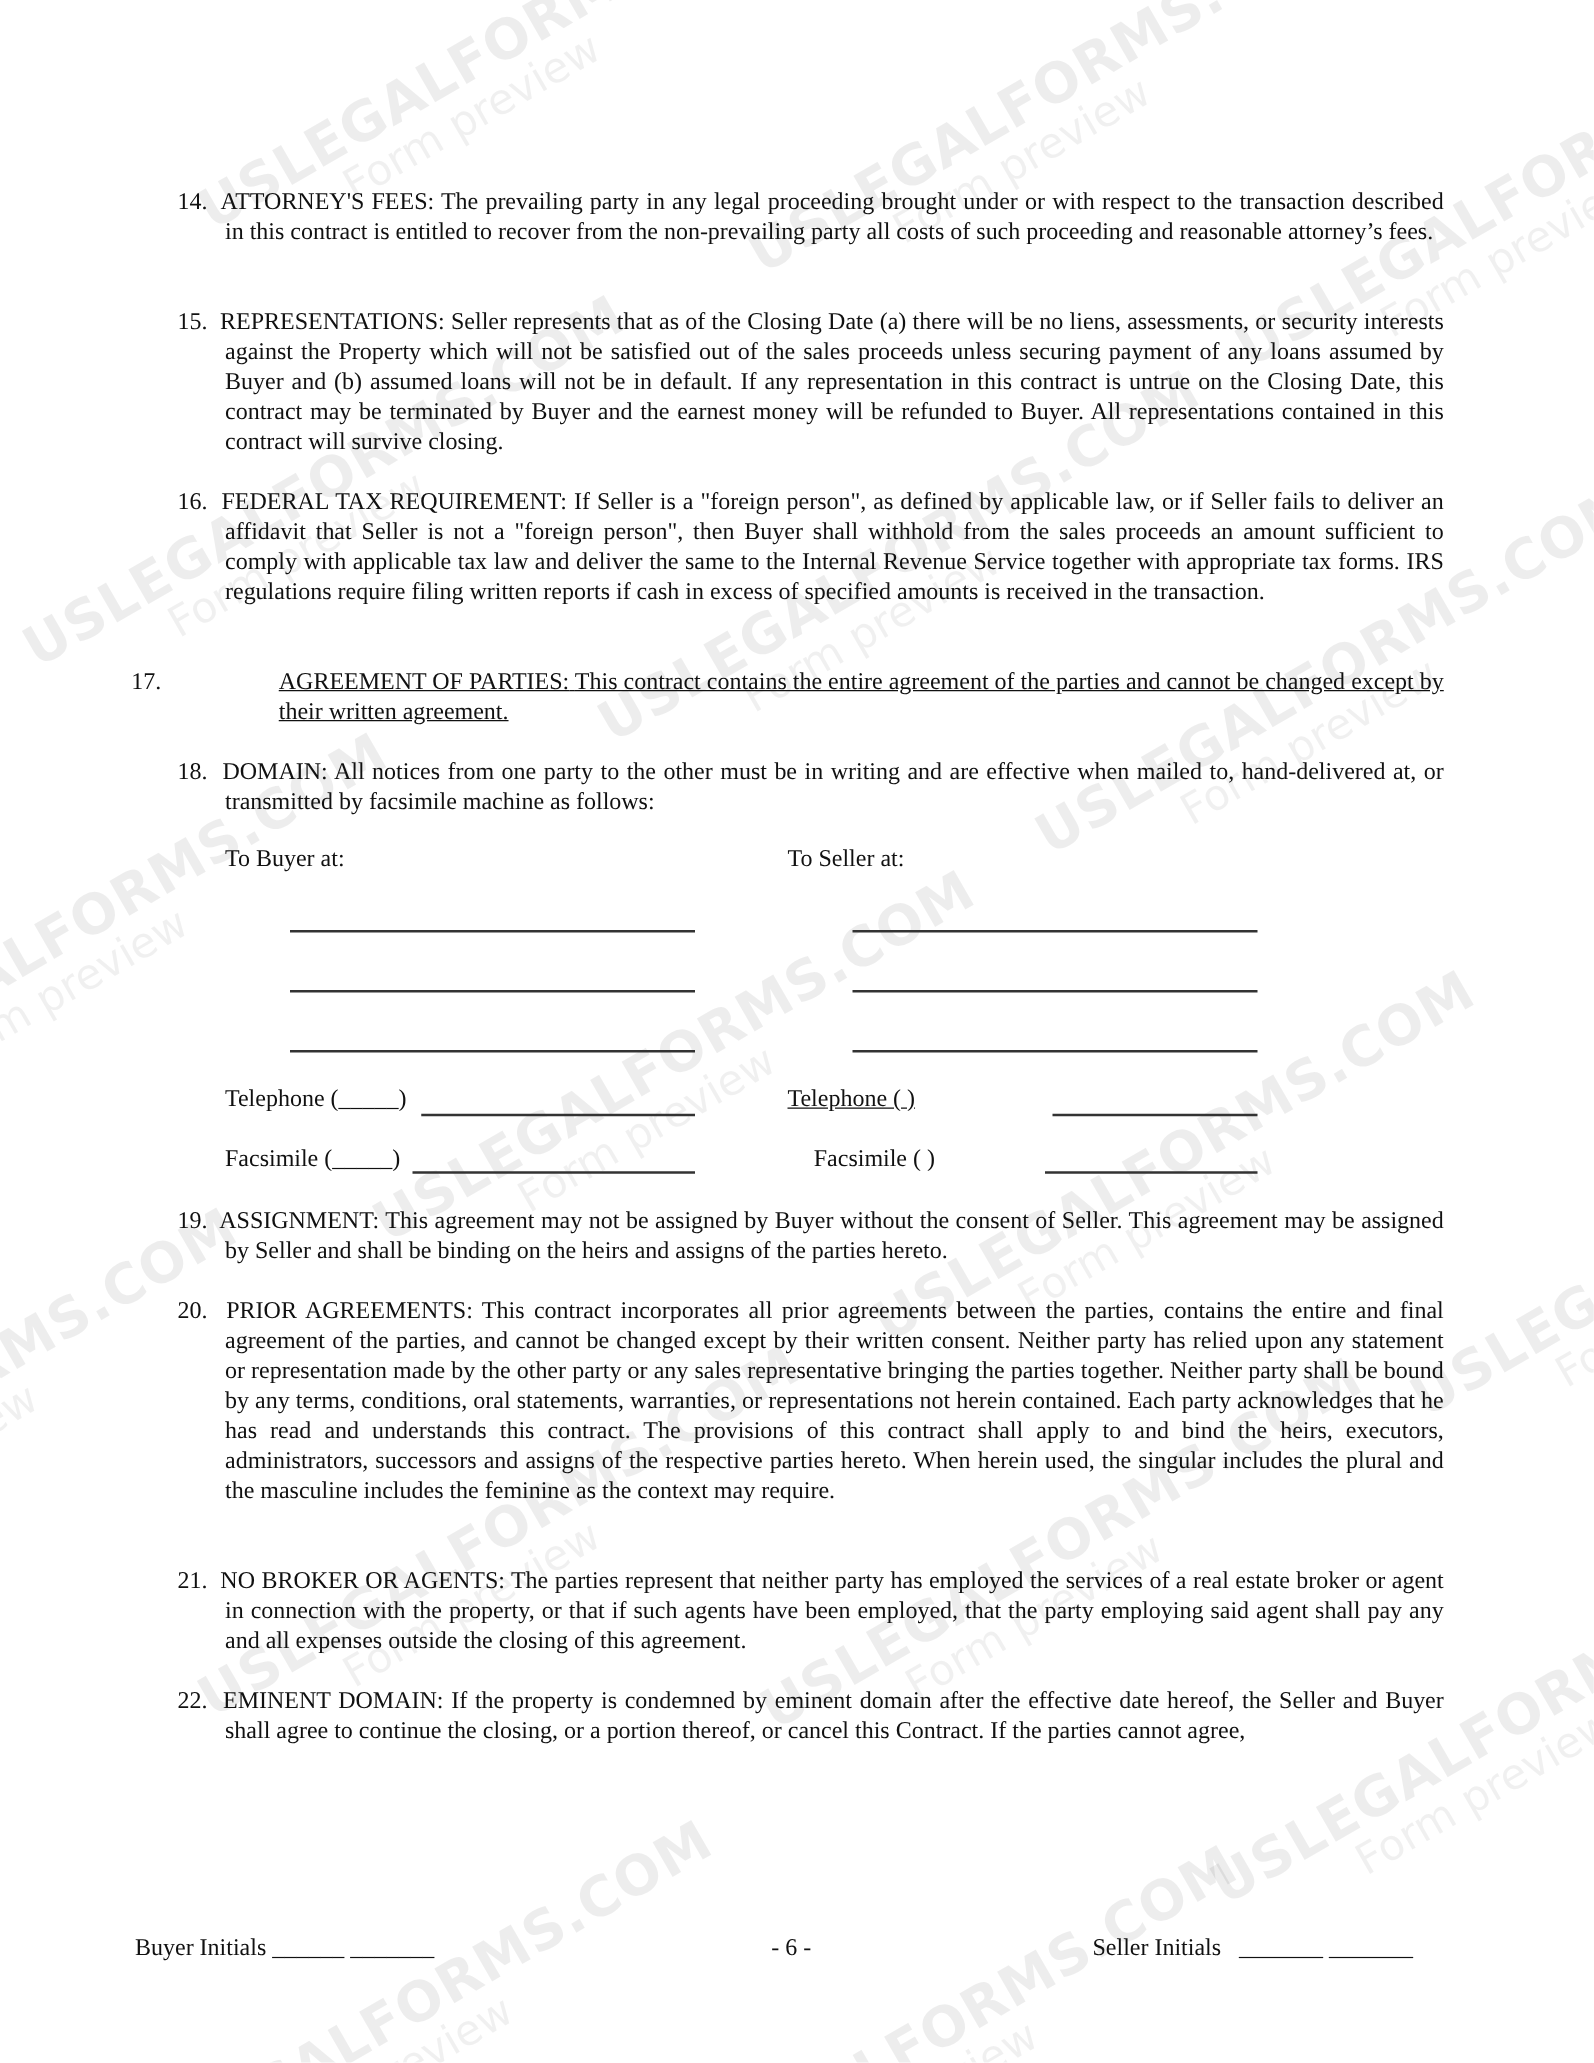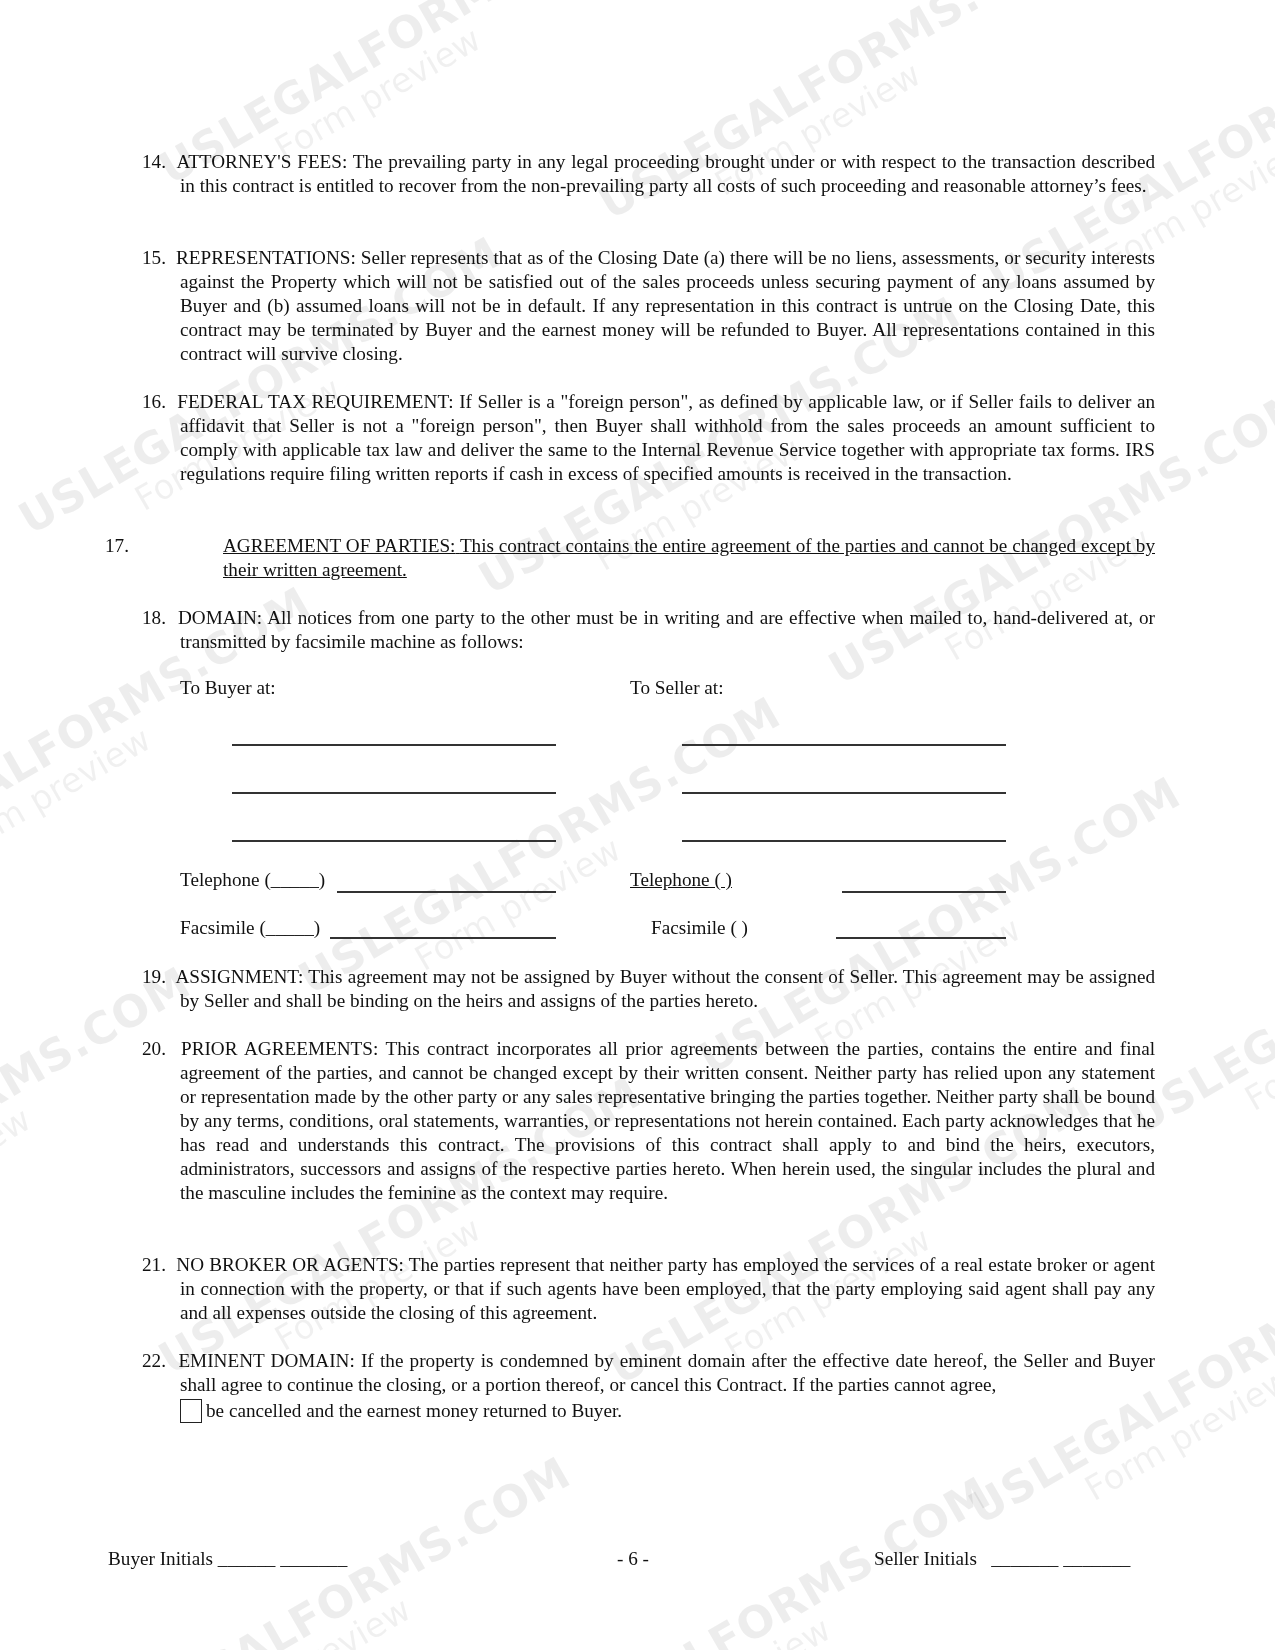--- a/index.html
+++ b/index.html
@@ -166,23 +166,20 @@
   <div class="item" style="top:1253px;">
     <div class="hang">
       <span>21.</span>&nbsp; <span>NO BROKER OR AGENTS:</span><span> The parties represent that neither party has employed the services of a real estate broker or agent in connection with the property, or that if such agents have been employed, that the party employing said agent shall pay any and all expenses outside the closing of this agreement.</span>
     </div>
   </div>
 
   <div class="item" style="top:1349px;font-family:Liberation Serif, serif;">
     <div class="hang">
       <span>22.</span>&nbsp; <span>EMINENT DOMAIN:</span><span> If the property is condemned by eminent domain after the effective date hereof, the Seller and Buyer shall agree to continue the closing, or a portion thereof, or cancel this Contract. If the parties cannot agree,</span>
     </div>
-    <div style="padding-left:75px; line-height:28px;">
-      <span class="checkbox" style="margin-left:0;"></span><span>be cancelled and the earnest money returned to Buyer.</span>
-    </div>
   </div>
 
   <div class="footer-item" style="left:108px;text-align:right;">
     <span>Buyer Initials</span>
     <span>______ _______</span>
   </div>
   <div class="footer-item" style="left:617px;">- 6 -</div>
   <div class="footer-item" style="left:874px;">
     <span>Seller Initials</span>
     &nbsp;

